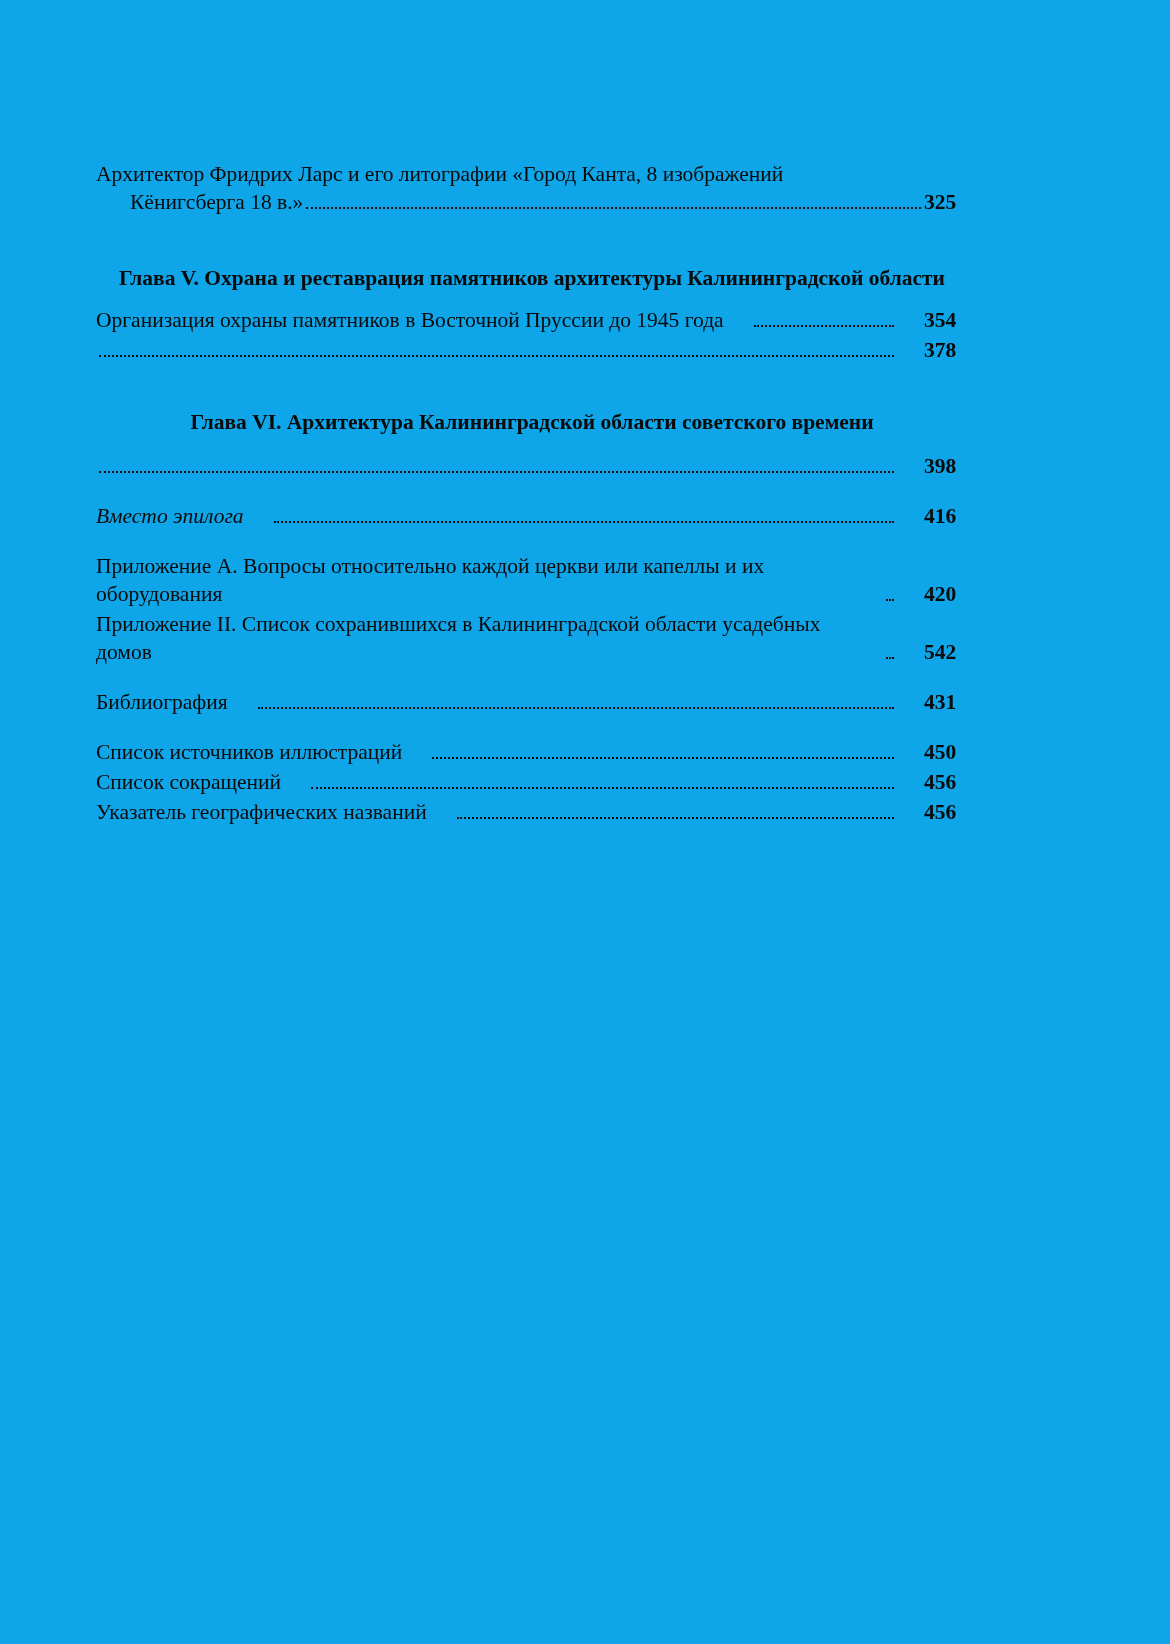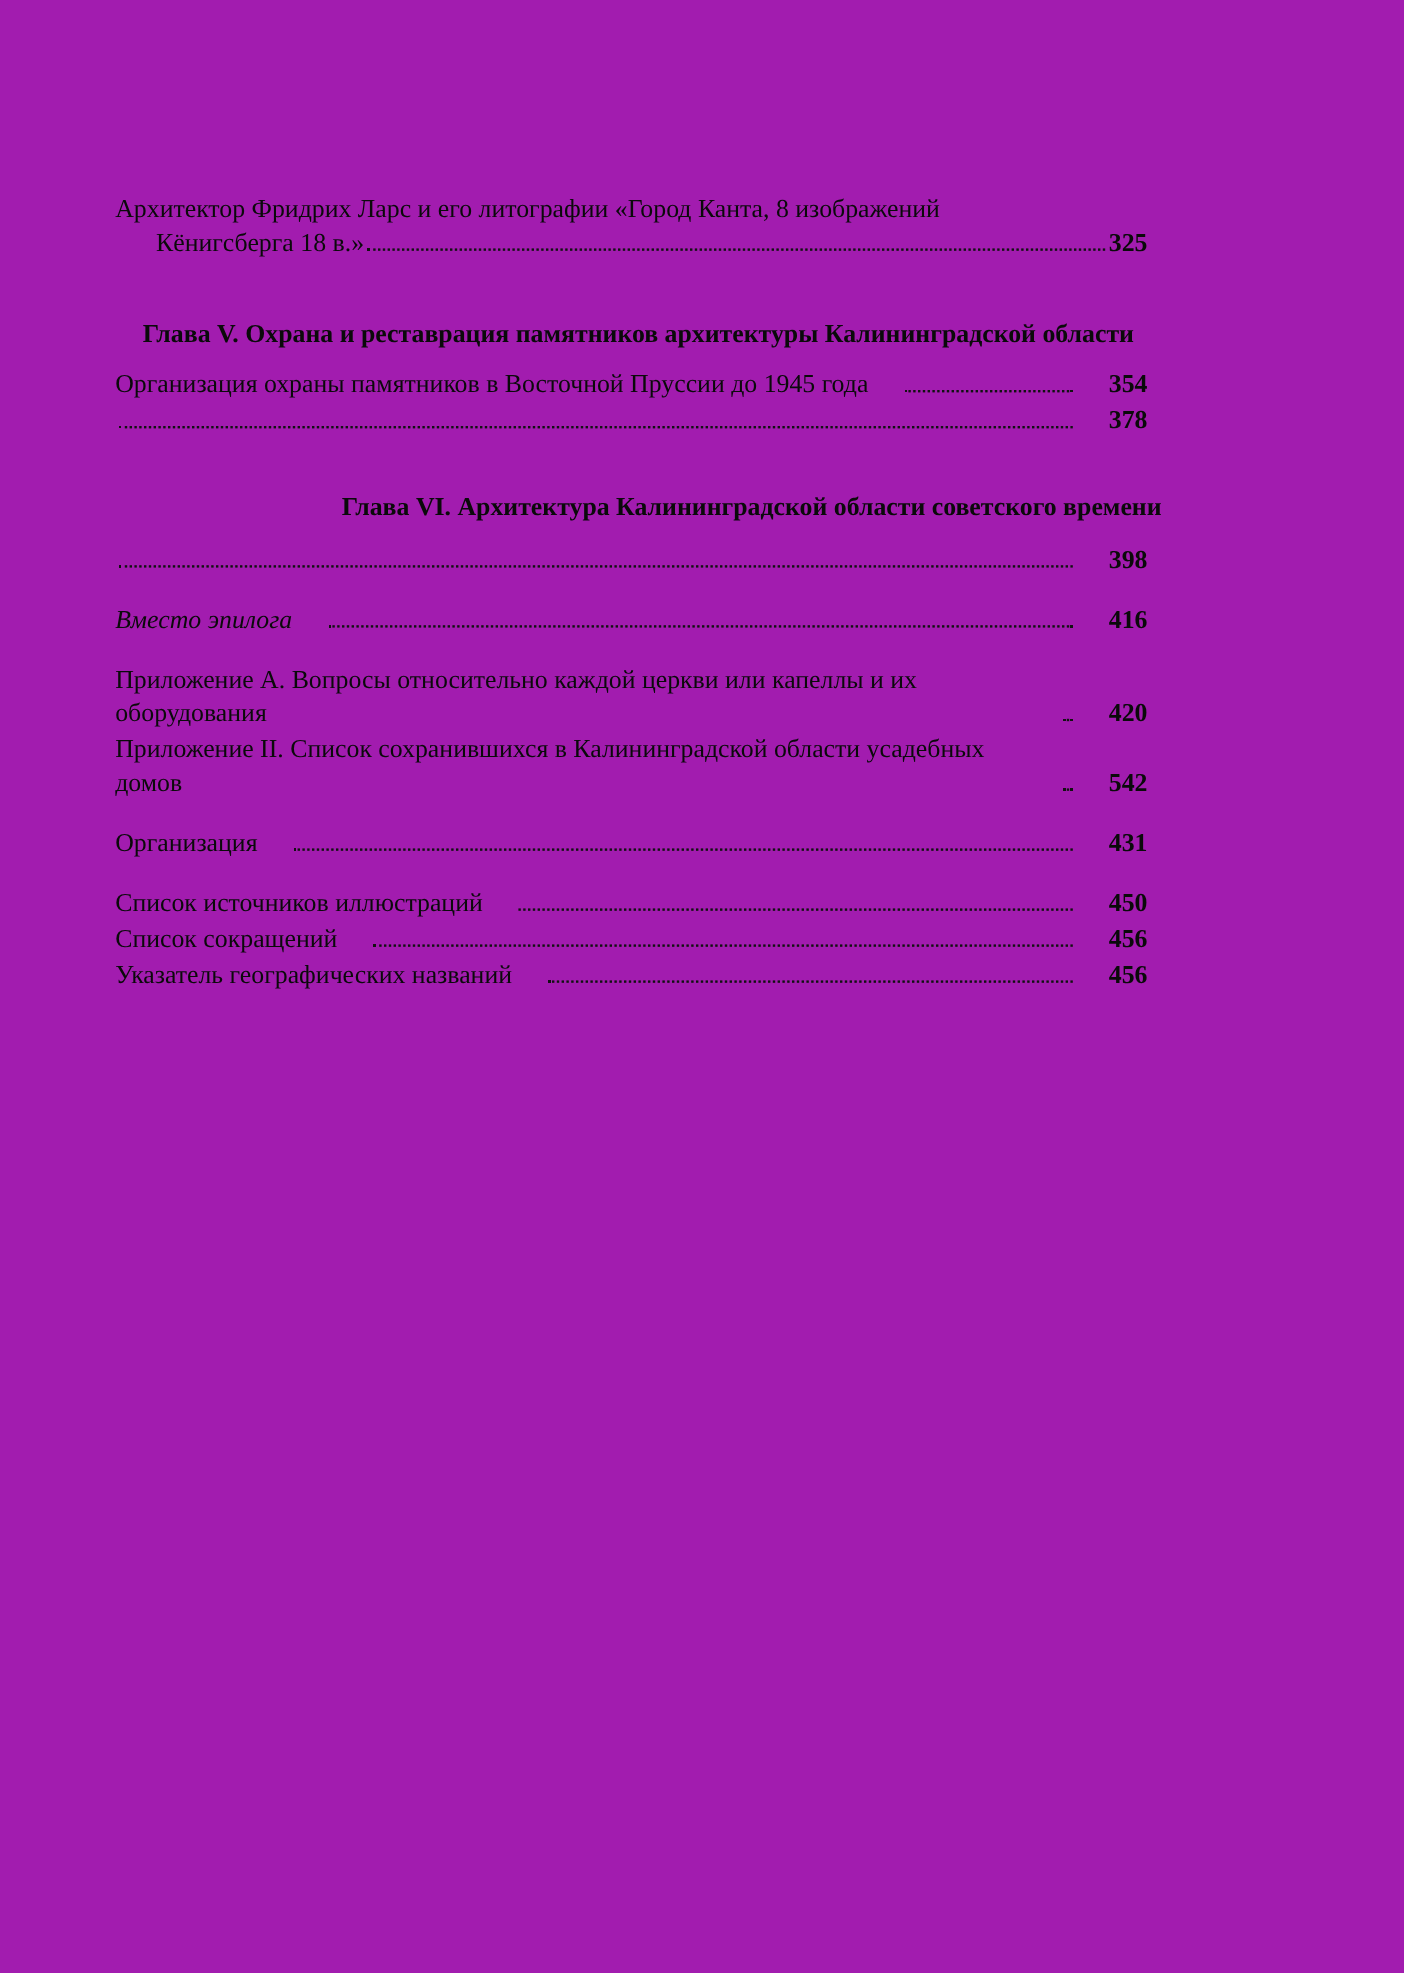--- a/index.html
+++ b/index.html
@@ -12,21 +12,21 @@
     height: 1644px;
     font-family: "Liberation Serif", serif;
     color: #0a0a0a;
     position: relative;
   }
   .page {
     position: absolute;
     left: 0; top: 0;
     width: 1170px;
     height: 1644px;
-    background: #a21caf;
+    background: #0ea5e9;
   }
   .toc {
     position: absolute;
     left: 96px;
     top: 160px;
     width: 872px;
   }
   
   .entry {
     display: block;
@@ -71,21 +71,20 @@
   .chapter-head {
     text-align: center;
     font-weight: bold;
     font-size: 21.5px;
     line-height: 28px;
     margin: 26px 0 14px 0;
   }
   .chapter-head.tight {
     margin-top: 30px;
     margin-bottom: 16px;
-    text-align: right;
   }
   .italic .txt { font-style: italic; }
   .gap-sm { height: 12px; }
   .gap-md { height: 20px; }
 </style>
 </head>
 <body>
 
 <div class="page">
   <div class="toc">
@@ -157,21 +156,21 @@
         <span class="txt">Приложение II. Список сохранившихся в Калининградской области усадебных домов</span>
         <span class="leader"></span>
         <span class="pg">542</span>
       </div>
     </div>
 
     <div class="gap-md"></div>
 
     <div class="entry">
       <div class="row">
-        <span class="txt">Организация</span>
+        <span class="txt">Библиография</span>
         <span class="leader"></span>
         <span class="pg">431</span>
       </div>
     </div>
 
     <div class="gap-md"></div>
 
     <div class="entry">
       <div class="row">
         <span class="txt">Список источников иллюстраций</span>

